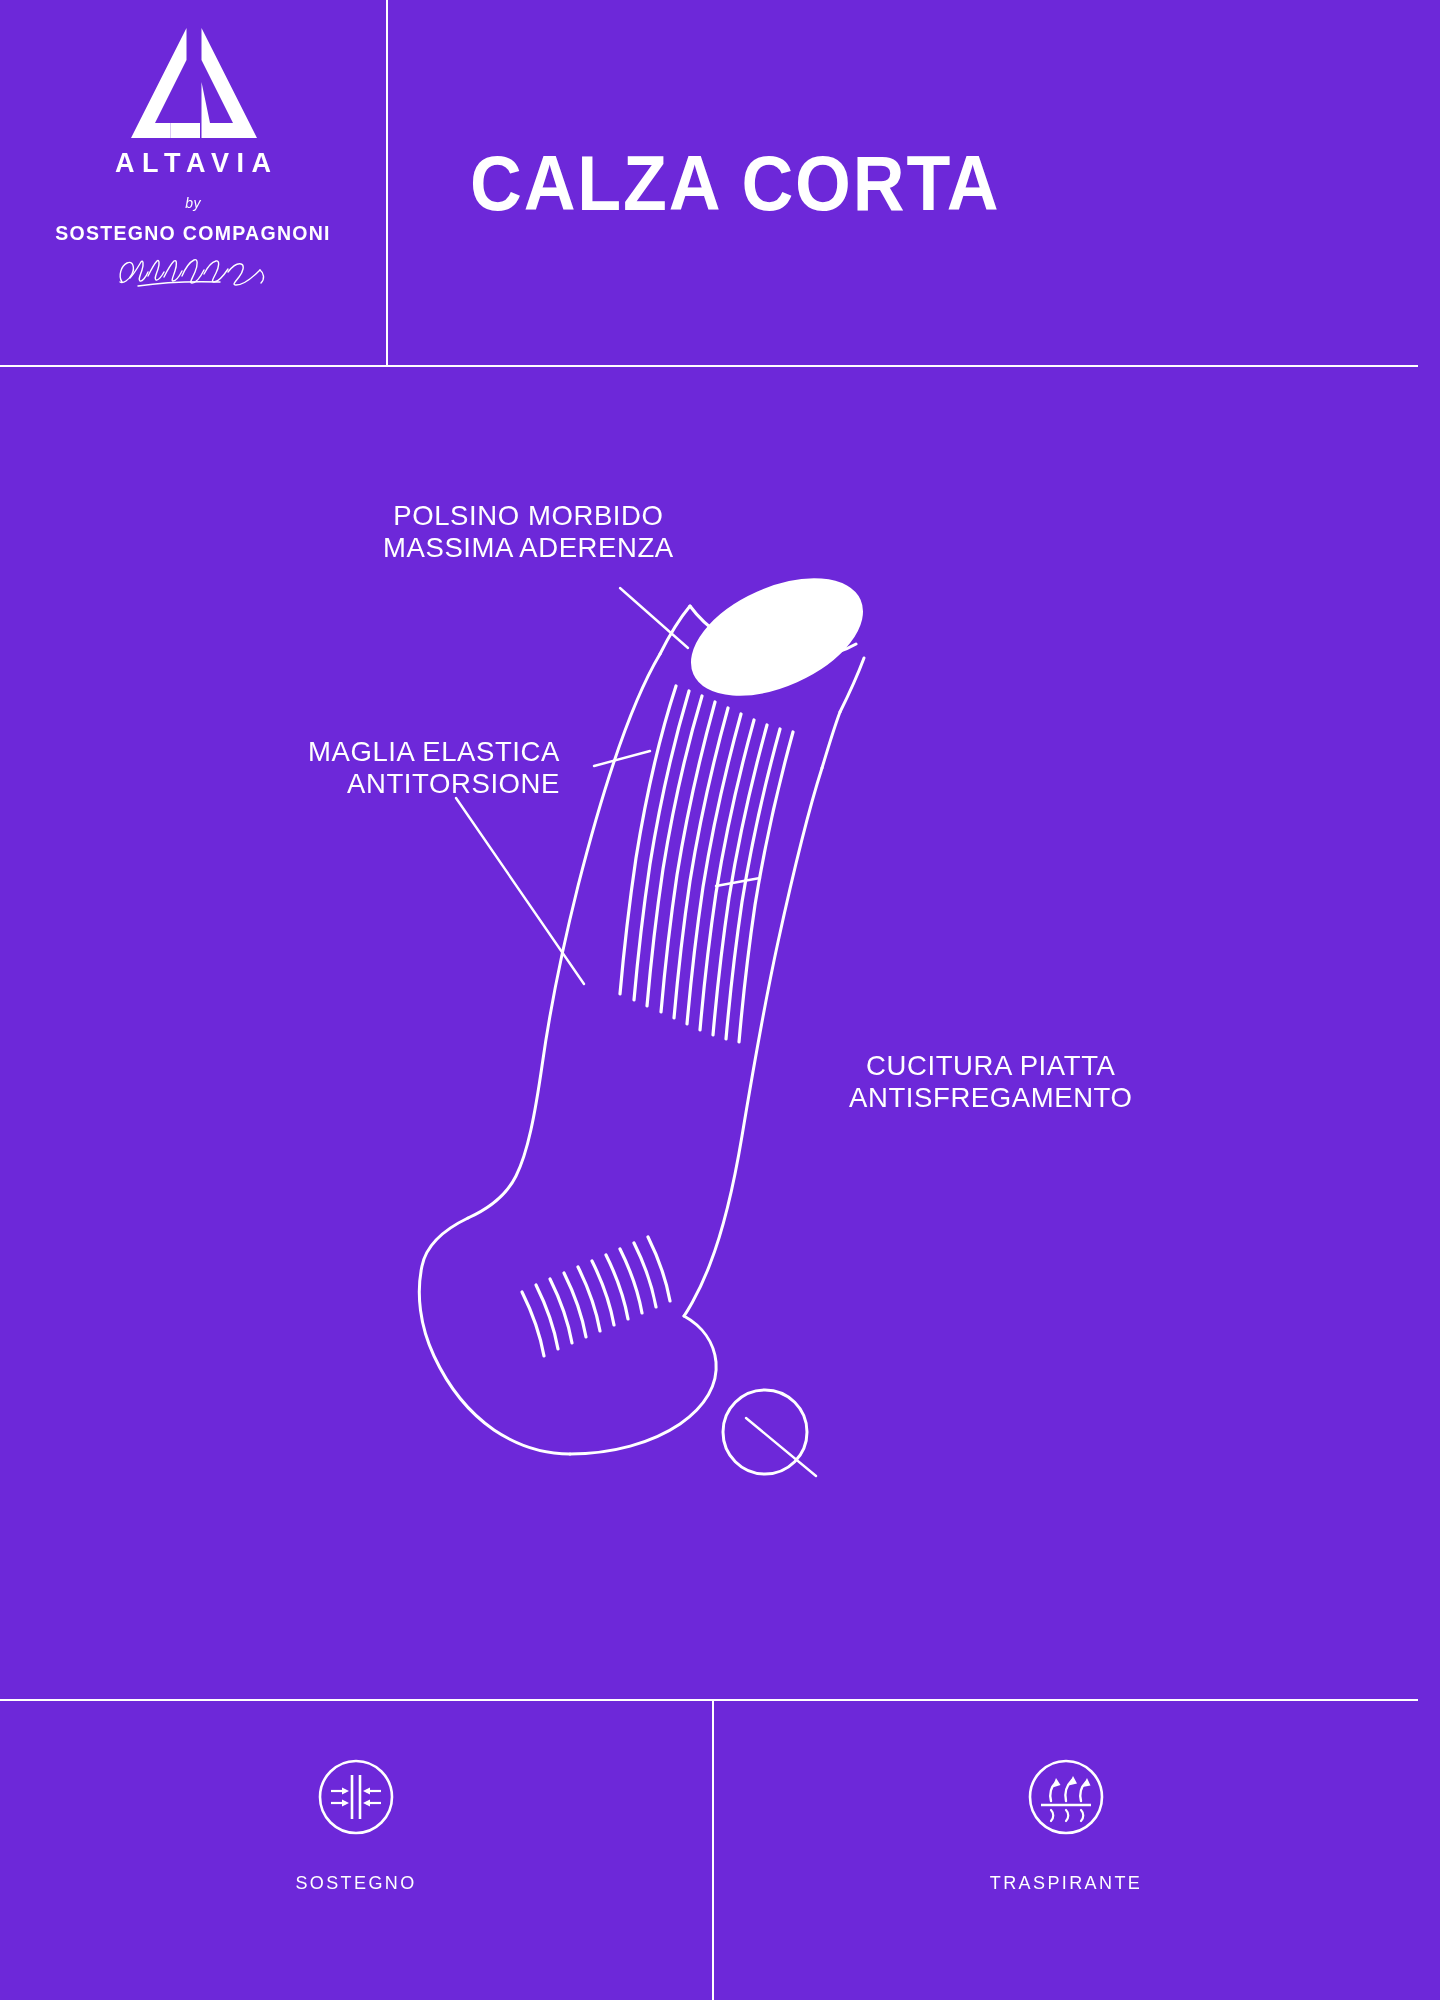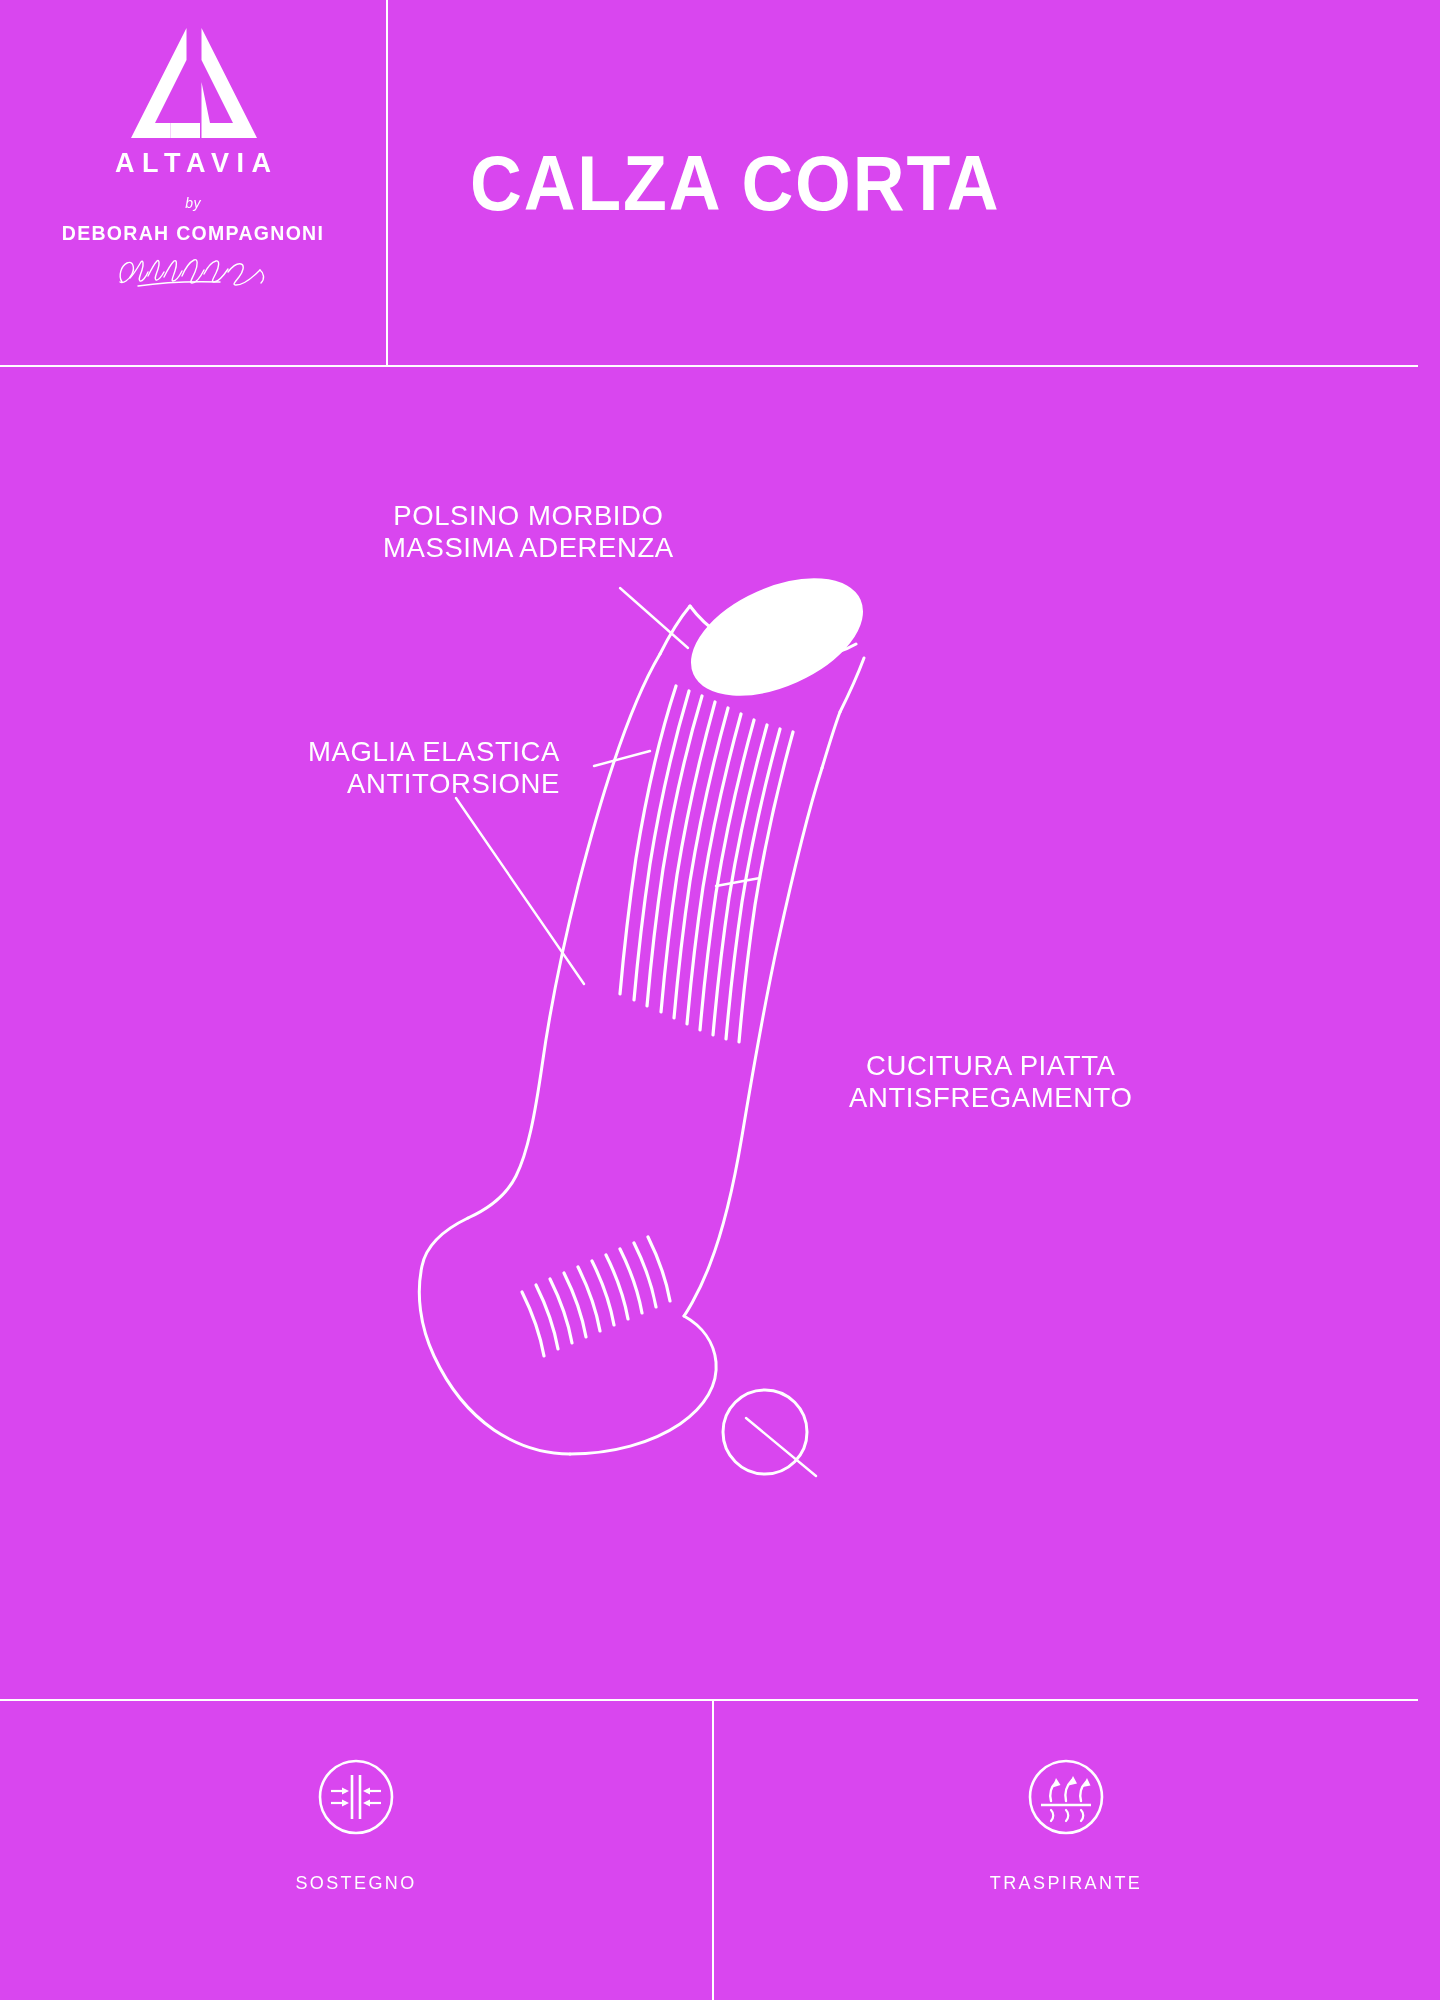--- a/index.html
+++ b/index.html
@@ -13,21 +13,21 @@
     height: 2000px;
     overflow: hidden;
     font-family: "Liberation Sans", sans-serif;
     color: #ffffff;
     position: relative;
   }
 
   .page {
     position: absolute;
     inset: 0;
-    background: #d946ef;
+    background: #6d28d9;
   }
 
   
   .header {
     position: absolute;
     left: 0; top: 0;
     width: 1440px;
     height: 366px;
   }
   .header-rule {
@@ -216,21 +216,21 @@
 
         <path d="M60.5 2 L5 112 L44.5 112 L44.5 97 L29 97 L60.5 34 L60.5 2 Z" fill="#ffffff"></path>
         <path d="M44.5 112 L74 112 L74 97 L44.5 97 Z" fill="#ffffff"></path>
 
         <path d="M75.5 2 L75.5 34 L107 97 L88 97 L88 112 L131 112 L75.5 2 Z" fill="#ffffff"></path>
         <path d="M75.5 56 L75.5 112 L88 112 L88 97 L84 97 Z" fill="#ffffff"></path>
       </svg>
 
       <div class="brand-wordmark">ALTAVIA</div>
       <div class="brand-by">by</div>
-      <div class="brand-designer">DEBORAH COMPAGNONI</div>
+      <div class="brand-designer">SOSTEGNO COMPAGNONI</div>
 
       <svg class="brand-signature" viewBox="0 0 170 42" aria-hidden="true">
         <g fill="none" stroke="#ffffff" stroke-width="1.4" stroke-linecap="round">
           <path d="M14 30 C10 24 13 14 19 11 C25 8 27 16 24 22 C21 28 15 32 12 30"></path>
           <path d="M22 26 C26 22 30 15 33 10 C35 7 36 12 34 18 C32 24 30 28 32 29 C34 30 38 25 40 20"></path>
           <path d="M40 24 C43 18 46 12 49 9 C51 7 52 11 50 17 C48 23 46 27 48 28 C50 29 54 24 56 20"></path>
           <path d="M56 25 C59 19 63 12 66 9 C69 7 69 13 67 19 C65 25 63 29 65 29 C68 29 72 23 74 19"></path>
           <path d="M74 24 C77 17 82 10 86 8 C90 6 90 13 87 20 C84 27 81 31 84 31 C88 31 93 24 96 18"></path>
           <path d="M96 22 C99 16 104 10 108 9 C112 8 111 15 108 21 C105 27 103 30 106 30 C110 30 116 23 120 17"></path>
           <path d="M120 20 C124 15 129 11 133 12 C137 13 135 20 131 25 C127 30 124 33 128 33 C134 33 144 26 152 18"></path>

